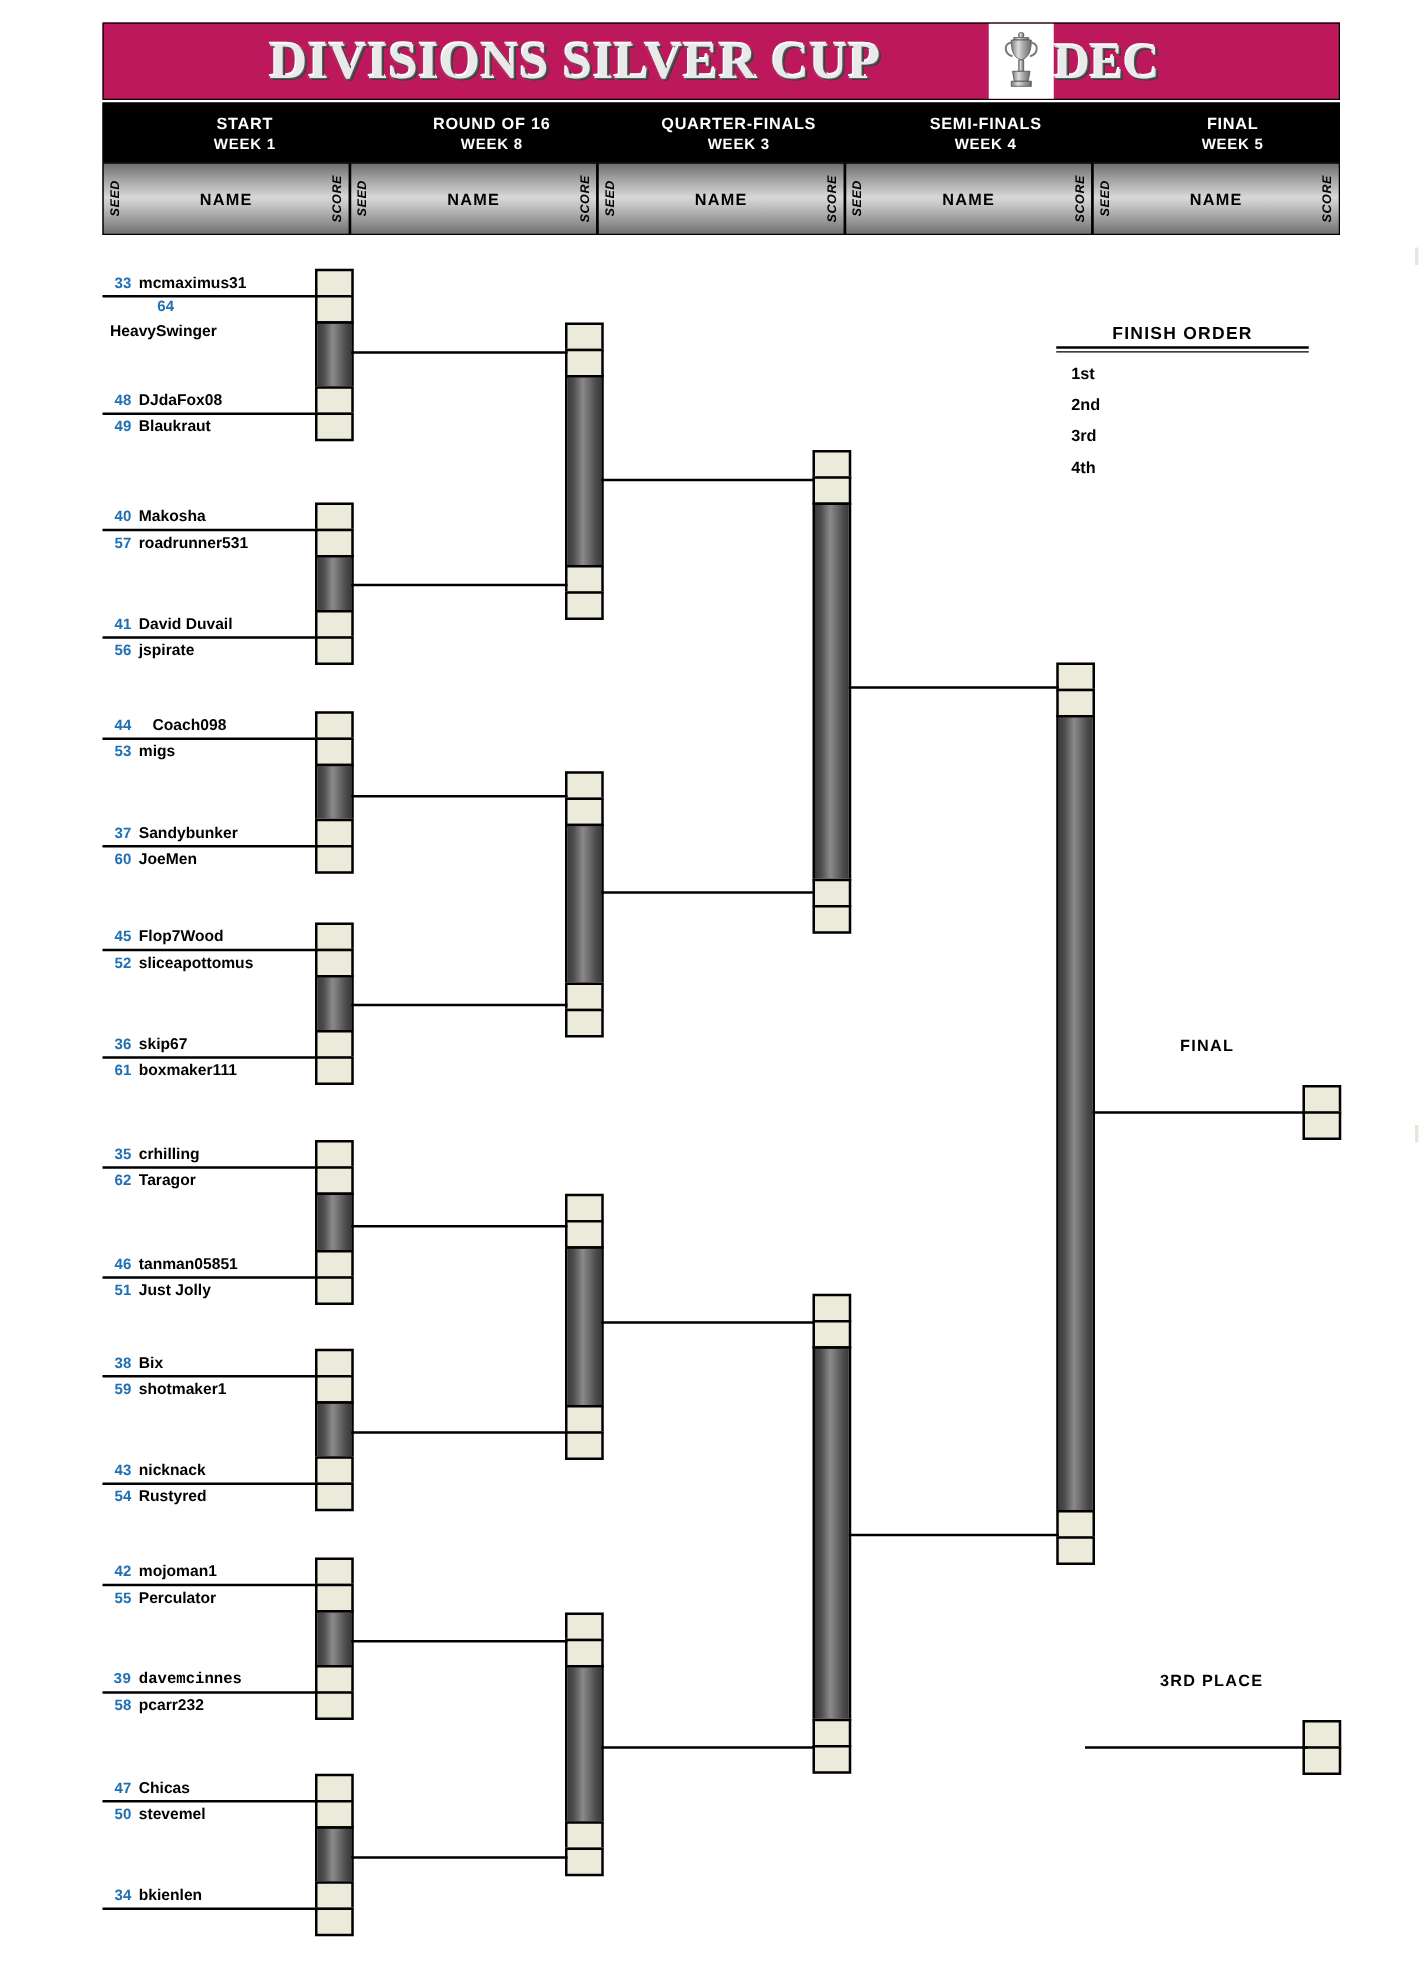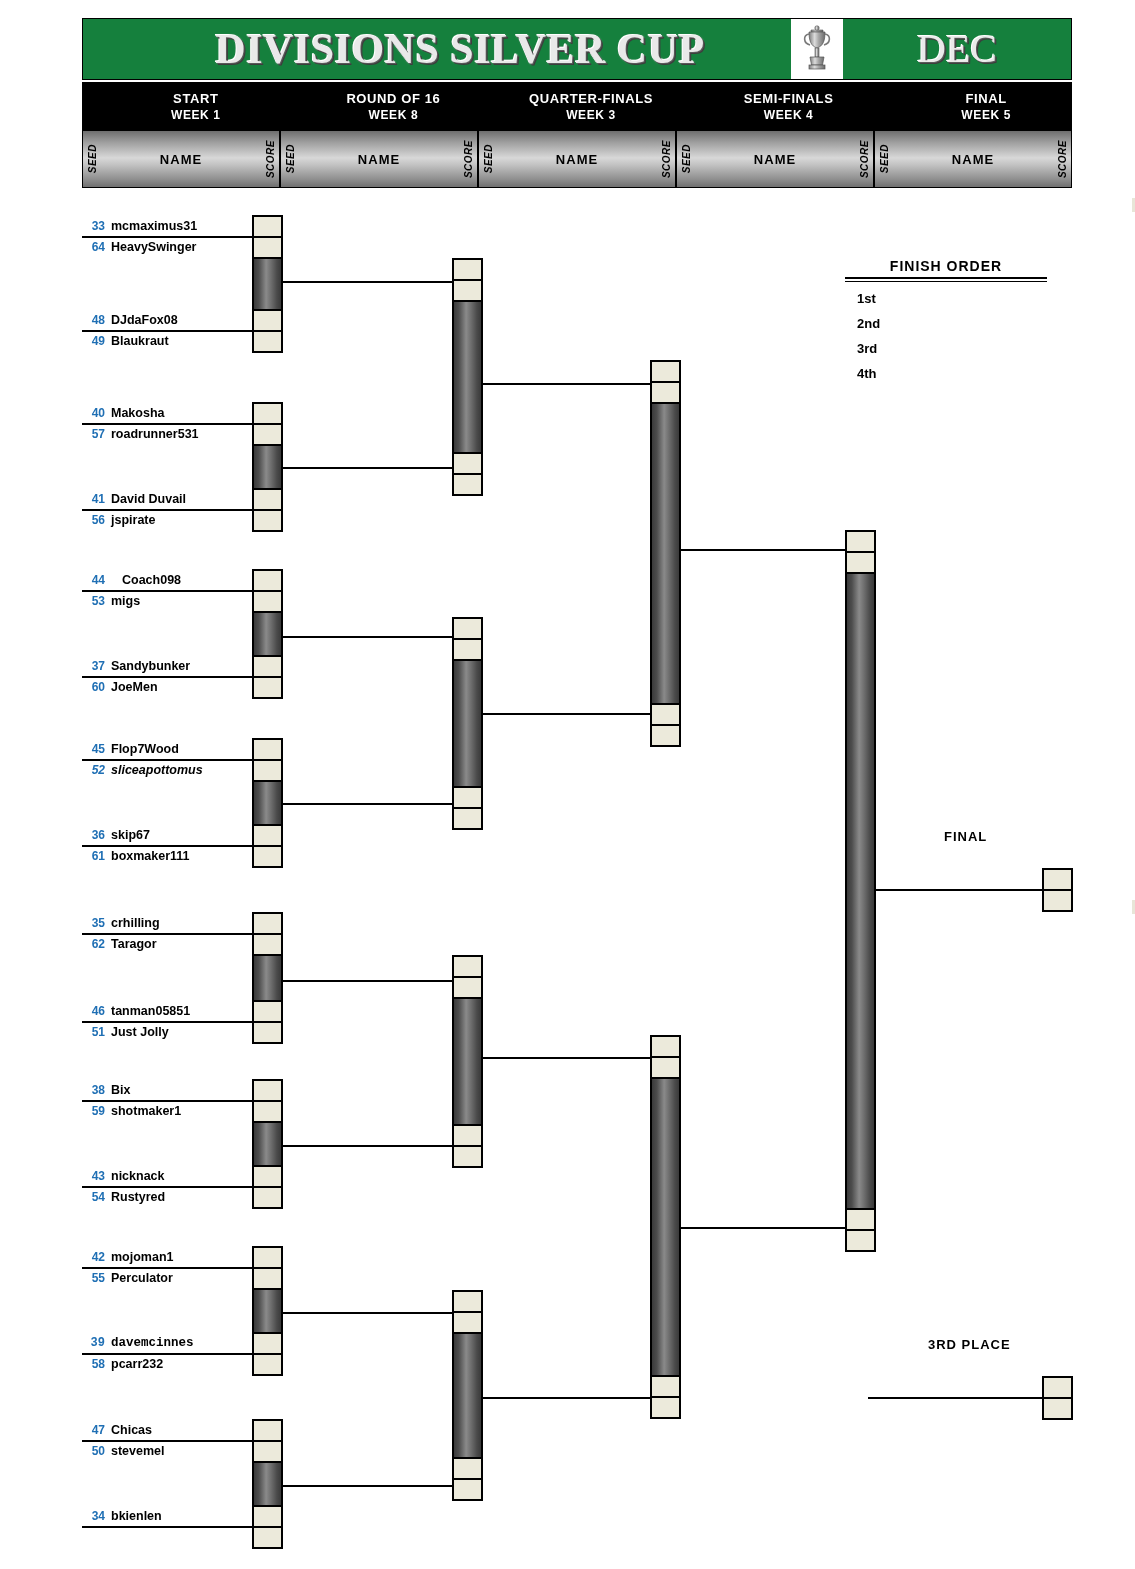--- a/index.html
+++ b/index.html
@@ -21,21 +21,21 @@
     background: #ffffff;
   }
 
   
   .title-banner {
     position: absolute;
     left: 82px;
     top: 18px;
     width: 990px;
     height: 62px;
-    background: #15803d;
+    background: #be185d;
     border: 1px solid #000;
     box-sizing: border-box;
     display: flex;
     align-items: center;
   }
   .title-main {
     flex: 1 1 auto;
     text-align: center;
     font-family: "Liberation Serif", serif;
     font-weight: bold;
@@ -55,23 +55,22 @@
     width: 52px;
     height: 60px;
     background: #ffffff;
     display: flex;
     align-items: center;
     justify-content: center;
   }
   .title-month {
     flex: 0 0 auto;
     width: 228px;
-    text-align: center;
     font-family: "Liberation Serif", serif;
-    font-weight: normal;
+    font-weight: bold;
     font-size: 40px;
     line-height: 42px;
     color: #eaeaea;
     text-shadow:
        1px 1px 0 #5a5a5a,
        2px 2px 0 #3d3d3d,
       -1px -1px 0 #ffffff;
   }
 
   
@@ -384,21 +383,21 @@
       <div class="sbox" style="left: 252px; top: 236px;"></div>
       <div class="vbar" style="left: 252px; top: 257px; height: 54px;"></div>
       <div class="sbox" style="left: 252px; top: 309px;"></div>
       <div class="sbox" style="left: 252px; top: 330px;"></div>
       <div class="hline" style="left: 82px; top: 236px; width: 172px;"></div>
       <div class="hline" style="left: 82px; top: 330px; width: 172px;"></div>
       <div class="entrant" style="left: 88px; top: 217px;">
         <span class="seed">33</span>
         <span class="pname">mcmaximus31</span>
       </div>
-      <div class="entrant" style="left: 88px; top: 238px;">
+      <div class="entrant" style="left: 88px; top: 238px; flex-direction: column;">
         <span class="seed">64</span>
         <span class="pname">HeavySwinger</span>
       </div>
       <div class="entrant" style="left: 88px; top: 311px;">
         <span class="seed">48</span>
         <span class="pname">DJdaFox08</span>
       </div>
       <div class="entrant" style="left: 88px; top: 332px;">
         <span class="seed">49</span>
         <span class="pname">Blaukraut</span>
@@ -453,21 +452,21 @@
       <div class="sbox" style="left: 252px; top: 759px;"></div>
       <div class="vbar" style="left: 252px; top: 780px; height: 46px;"></div>
       <div class="sbox" style="left: 252px; top: 824px;"></div>
       <div class="sbox" style="left: 252px; top: 845px;"></div>
       <div class="hline" style="left: 82px; top: 759px; width: 172px;"></div>
       <div class="hline" style="left: 82px; top: 845px; width: 172px;"></div>
       <div class="entrant" style="left: 88px; top: 740px;">
         <span class="seed">45</span>
         <span class="pname">Flop7Wood</span>
       </div>
-      <div class="entrant" style="left: 88px; top: 761px; font-style: italic;">
+      <div class="entrant" style="left: 88px; top: 761px;">
         <span class="seed">52</span>
         <span class="pname">sliceapottomus</span>
       </div>
       <div class="entrant" style="left: 88px; top: 826px;">
         <span class="seed">36</span>
         <span class="pname">skip67</span>
       </div>
       <div class="entrant" style="left: 88px; top: 847px;">
         <span class="seed">61</span>
         <span class="pname">boxmaker111</span>

